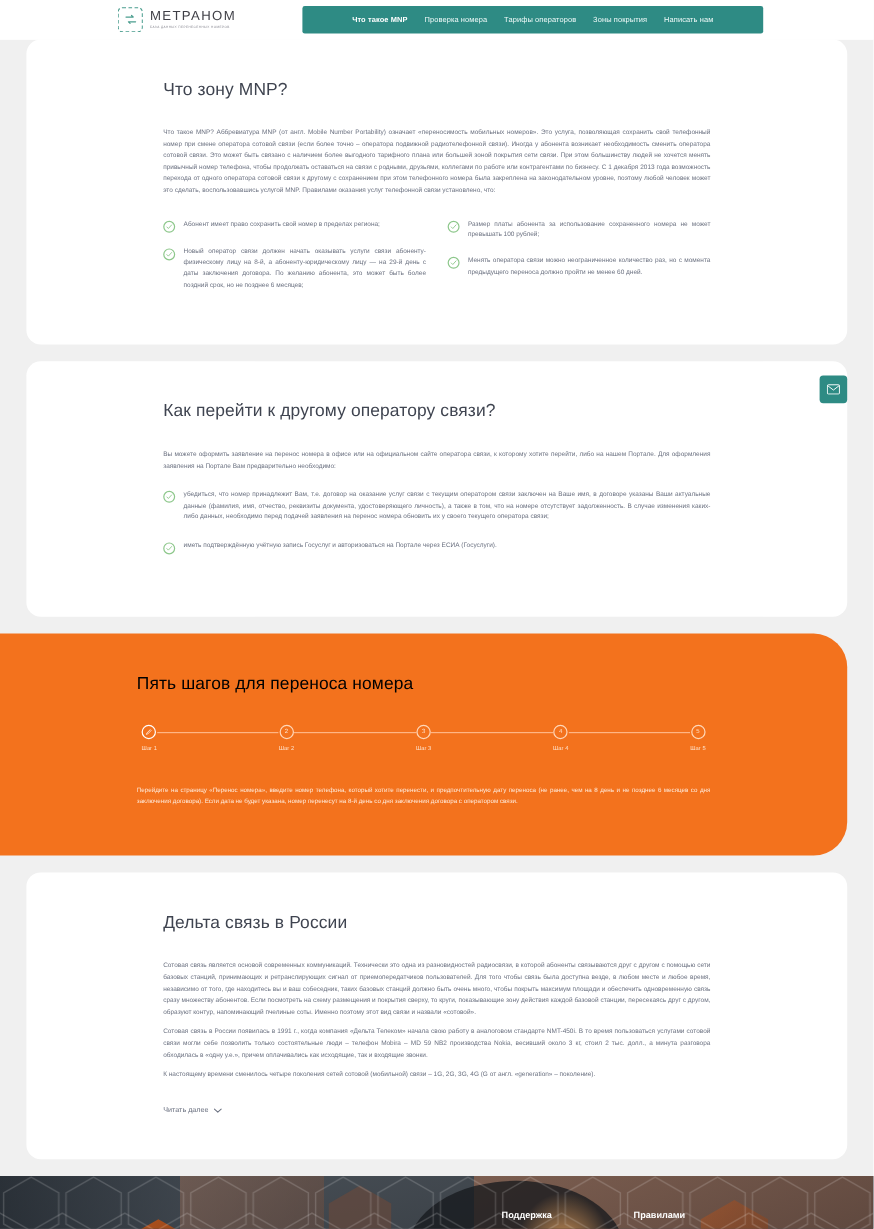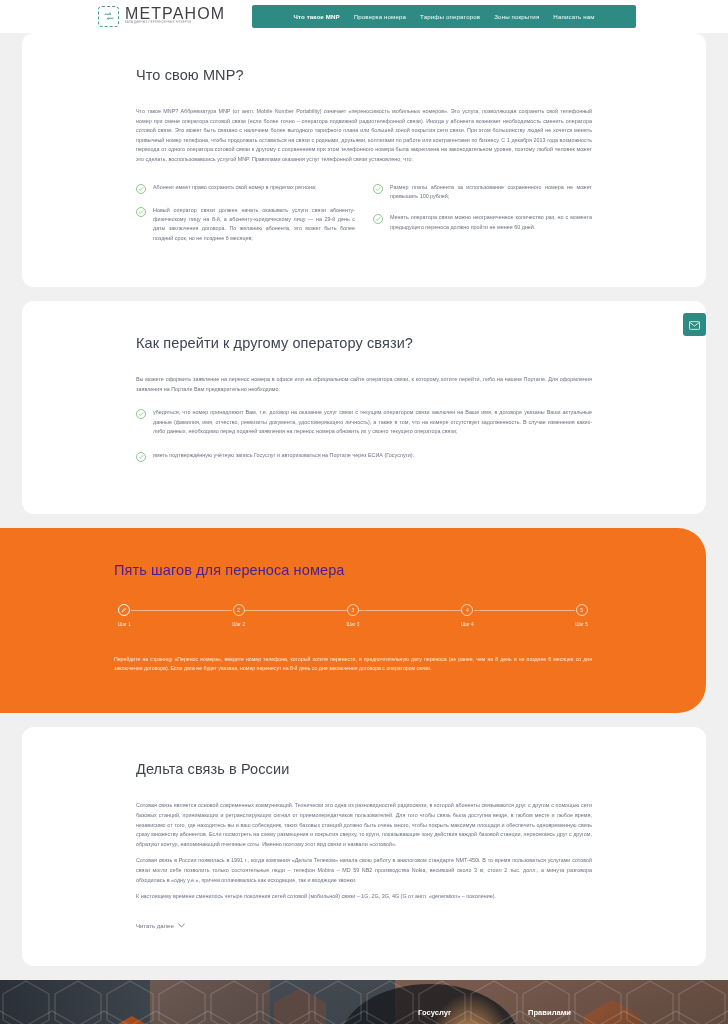--- a/index.html
+++ b/index.html
@@ -23,21 +23,21 @@
   .brand { display: flex; align-items: center; gap: 6px; }
   .brand-mark {
     width: 21px; height: 21px;
     border: 1.2px dashed #4a9d8e;
     border-radius: 4px;
     display: flex; align-items: center; justify-content: center;
   }
   .brand-mark svg { display: block; }
   .brand-text { display: flex; flex-direction: column; justify-content: center; }
   .brand-name {
-    font-size: 16px; letter-spacing: 1.1px;
+    font-size: 11px; letter-spacing: 1.1px;
     color: #3f3f46; font-weight: 400;
     line-height: 12px;
   }
   .brand-sub {
     font-size: 2.6px; letter-spacing: .35px;
     color: #8a8a93; line-height: 5px;
     white-space: nowrap;
   }
   .nav {
     position: absolute; left: 252px; top: 5px;
@@ -95,21 +95,21 @@
     display: flex; align-items: center; justify-content: center;
   }
 
   
   .steps-section {
     background: #f3721d;
     border-radius: 0 28px 28px 0;
     margin: 0 22px 0 0;
     padding: 34px 0 40px 0;
   }
-  .steps-section h2 { color: #4c1d95; margin-bottom: 26px; }
+  .steps-section h2 { color: #000000; margin-bottom: 26px; }
   .steps-inner { padding: 0 114px; }
   .stepper {
     display: flex; align-items: flex-start;
     padding: 0 4px; margin-bottom: 28px;
   }
   .step { display: flex; flex-direction: column; align-items: center; flex: 0 0 auto; }
   .step-dot {
     width: 12px; height: 12px; border-radius: 50%;
     border: 1px solid #ffd7b8; background: #f3721d;
     display: flex; align-items: center; justify-content: center;
@@ -166,21 +166,21 @@
     <a href="#">Тарифы операторов</a>
     <a href="#">Зоны покрытия</a>
     <a href="#">Написать нам</a>
   </nav>
 </div>
 
 <div class="page">
 
   <section class="card" style="padding-bottom:32px;">
     <div class="inner">
-      <h2>Что свою MNP?</h2>
+      <h2>Что зону MNP?</h2>
       <p class="body">Что такое MNP? Аббревиатура MNP (от англ. Mobile Number Portability) означает «переносимость мобильных номеров». Это услуга, позволяющая сохранить свой телефонный номер при смене оператора сотовой связи (если более точно – оператора подвижной радиотелефонной связи). Иногда у абонента возникает необходимость сменить оператора сотовой связи. Это может быть связано с наличием более выгодного тарифного плана или большей зоной покрытия сети связи. При этом большинству людей не хочется менять привычный номер телефона, чтобы продолжать оставаться на связи с родными, друзьями, коллегами по работе или контрагентами по бизнесу. С 1 декабря 2013 года возможность перехода от одного оператора сотовой связи к другому с сохранением при этом телефонного номера была закреплена на законодательном уровне, поэтому любой человек может это сделать, воспользовавшись услугой MNP. Правилами оказания услуг телефонной связи установлено, что:</p>
 
       <div class="bullets">
         <div class="col">
           <div class="bullet">
             <span class="check">
               <svg width="6" height="6" viewBox="0 0 8 8">
                   <path d="M1.4 4.2 L3.1 5.9 L6.7 1.9" fill="none" stroke="#8dc78b" stroke-width="1" stroke-linecap="round" stroke-linejoin="round"></path>
                 </svg>
             </span>
@@ -358,21 +358,21 @@
   </svg>
 
   <div class="footer-content">
     <div class="f-logos">
       
       
       
     </div>
 
     <div class="f-col">
-      <h4>Госуслуг</h4>
+      <h4>Поддержка</h4>
 
     </div>
 
     <div class="f-col">
       <h4>Правилами</h4>
 
     </div>
   </div>
 
 </footer>

